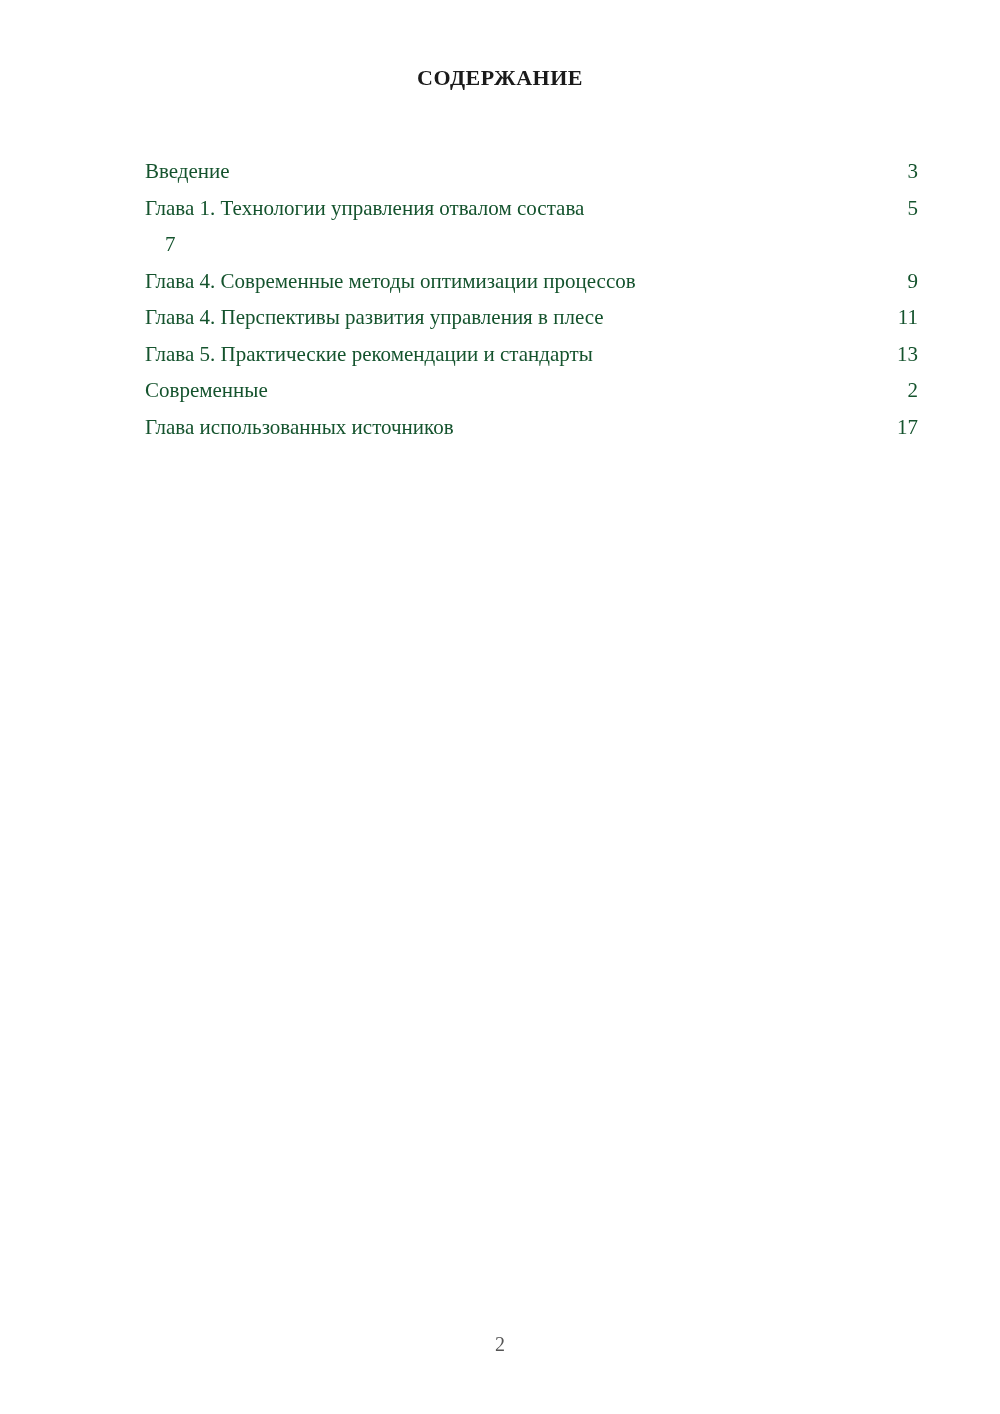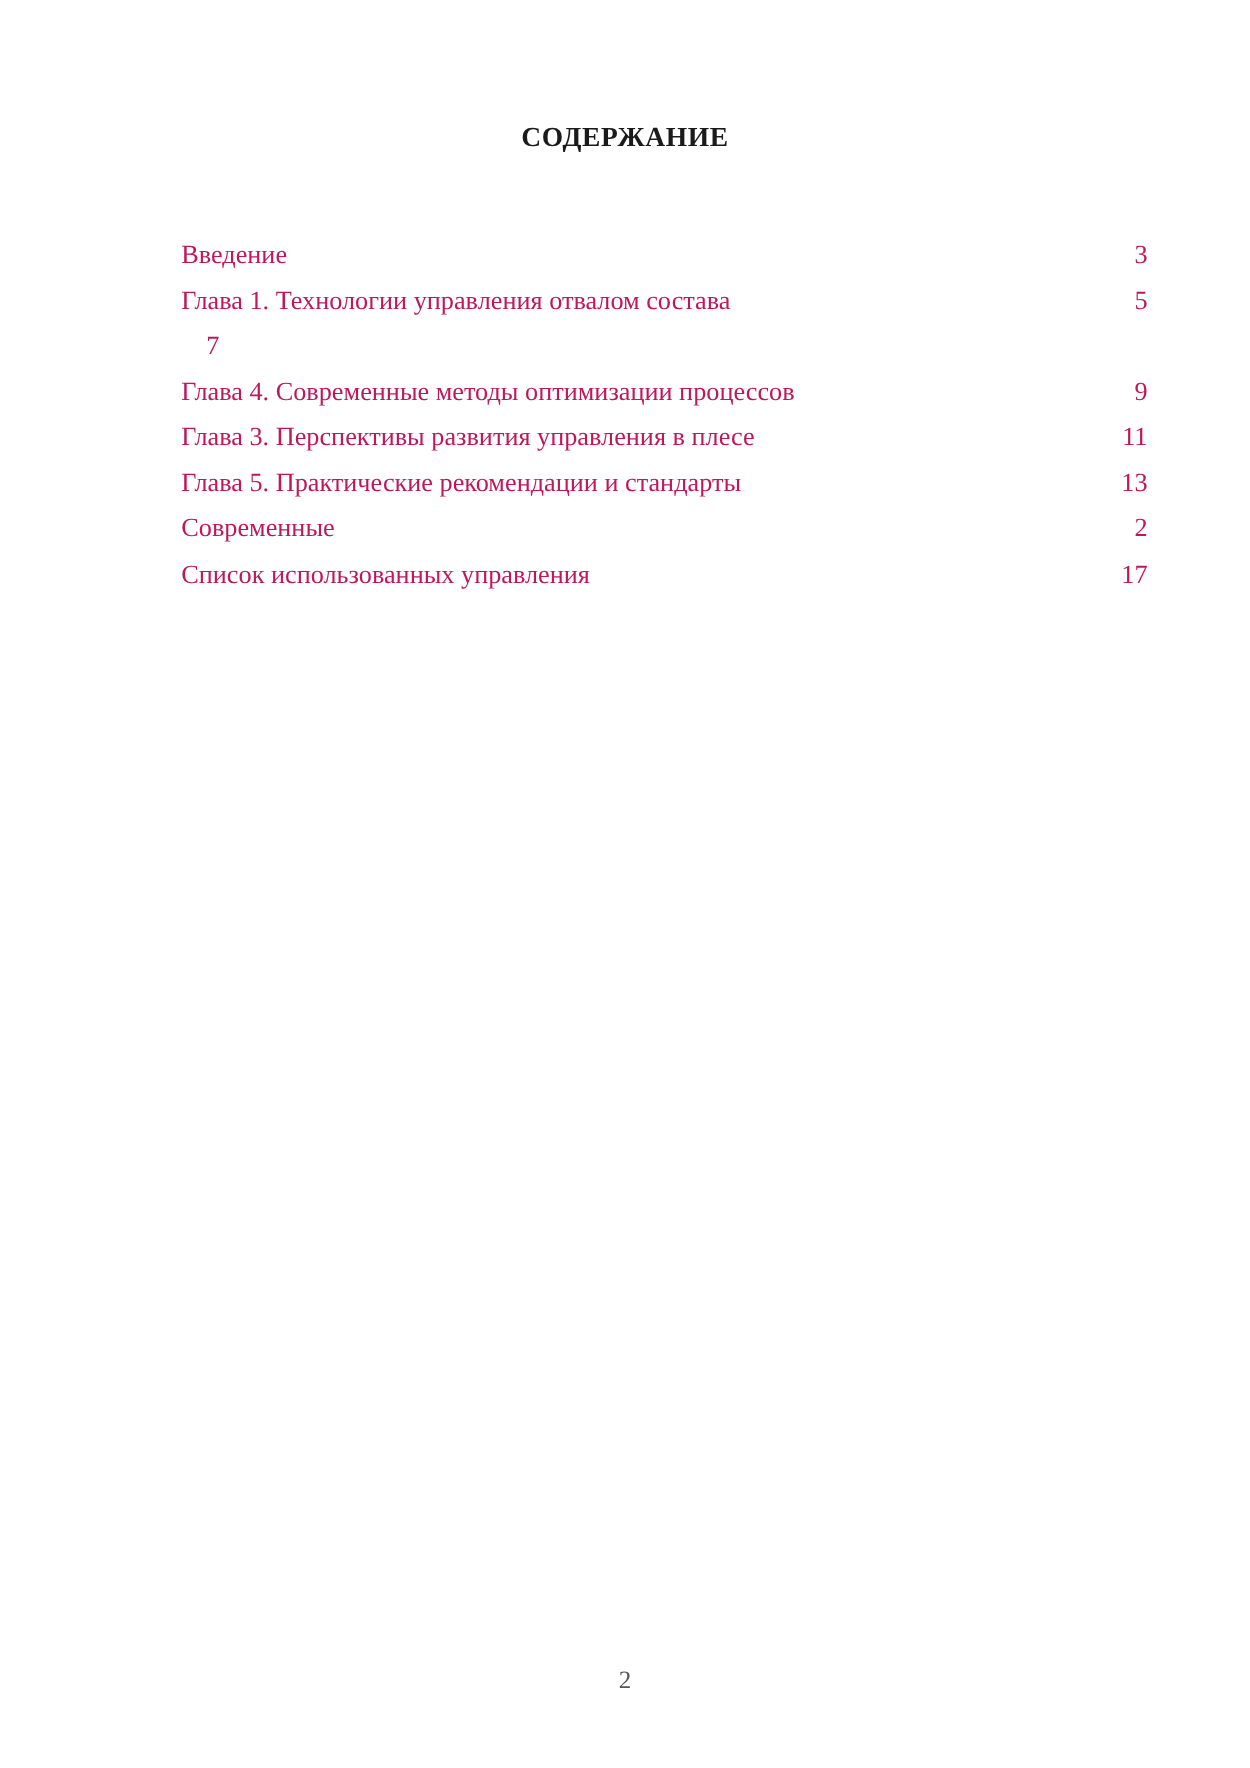--- a/index.html
+++ b/index.html
@@ -11,37 +11,37 @@
     position: relative;
     width: 1000px;
     height: 1414px;
     margin: 0 auto;
     background: #ffffff;
     font-family: "Liberation Serif", serif;
     color: #1c1c1c;
     box-sizing: border-box;
   }
   .doc-title {
-    padding-top: 97px;
+    padding-top: 65px;
     text-align: center;
     font-size: 22px;
     font-weight: bold;
     letter-spacing: 0.5px;
     color: #1a1a1a;
   }
   .toc {
     margin: 62px 82px 0 145px;
   }
   .toc-row {
     display: flex;
     justify-content: space-between;
     align-items: center;
     font-size: 21px;
     line-height: 36.5px;
-    color: #be185d;
+    color: #14532d;
   }
   .toc-label {
     white-space: nowrap;
   }
   .toc-page {
     white-space: nowrap;
     padding-left: 20px;
   }
   .footer-page {
     position: absolute;
@@ -75,36 +75,36 @@
     <div class="toc-row">
       <span class="toc-page">7</span>
     </div>
 
     <div class="toc-row">
       <span class="toc-label">Глава 4. Современные методы оптимизации процессов</span>
       <span class="toc-page">9</span>
     </div>
 
     <div class="toc-row">
-      <span class="toc-label">Глава 3. Перспективы развития управления в плесе</span>
+      <span class="toc-label">Глава 4. Перспективы развития управления в плесе</span>
       <span class="toc-page">11</span>
     </div>
 
     <div class="toc-row">
       <span class="toc-label">Глава 5. Практические рекомендации и стандарты</span>
       <span class="toc-page">13</span>
     </div>
 
     <div class="toc-row">
       <span class="toc-label">Современные</span>
       <span class="toc-page">2</span>
     </div>
 
     <div class="toc-row">
-      <span class="toc-label">Список использованных управления</span>
+      <span class="toc-label">Глава использованных источников</span>
       <span class="toc-page">17</span>
     </div>
 
   </div>
 
   <div class="footer-page">2</div>
 
 </div>
 
 </body></html>

